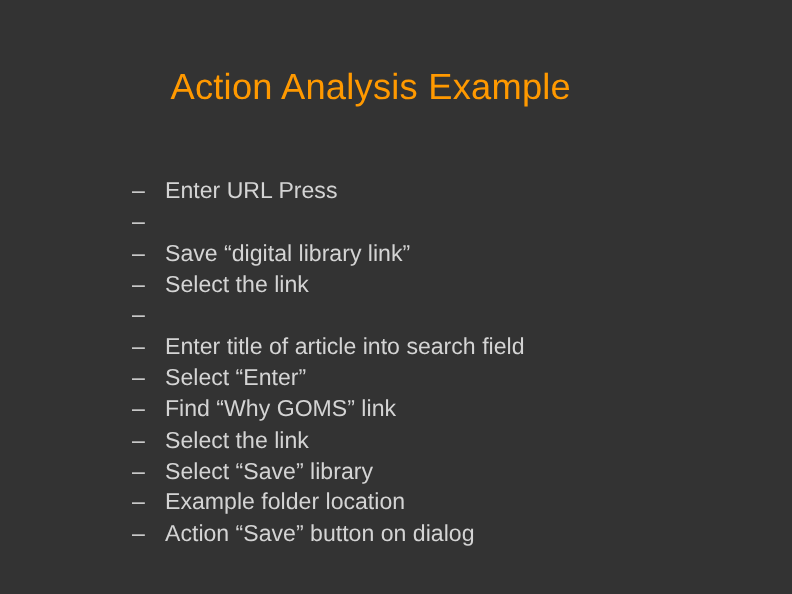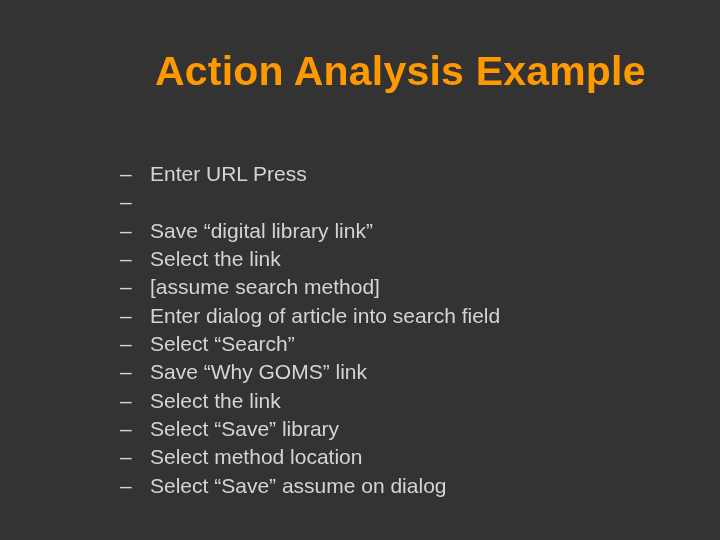--- a/index.html
+++ b/index.html
@@ -12,24 +12,24 @@
     overflow: hidden;
   }
   .slide {
     width: 720px;
     height: 540px;
     position: relative;
     box-sizing: border-box;
   }
   .title {
     color: #ff9900;
-    font-size: 41px;
-    font-weight: 700;
+    font-size: 33px;
+    font-weight: 400;
     position: absolute;
-    top: 48px;
+    top: 60px;
     left: 155px;
     letter-spacing: 0.2px;
   }
   .list {
     position: absolute;
     top: 160px;
     left: 120px;
     color: #d4d4d4;
     font-size: 21px;
     line-height: 1.35;
@@ -59,44 +59,43 @@
       <div class="list-row">
         <span class="dash">–</span>
         <span>Save “digital library link”</span>
       </div>
       <div class="list-row">
         <span class="dash">–</span>
         <span>Select the link</span>
       </div>
       <div class="list-row">
         <span class="dash">–</span>
-        <span>[assume search method]</span>
       </div>
       <div class="list-row">
         <span class="dash">–</span>
-        <span>Enter dialog of article into search field</span>
+        <span>Enter title of article into search field</span>
       </div>
       <div class="list-row">
         <span class="dash">–</span>
-        <span>Select “Search”</span>
+        <span>Select “Enter”</span>
       </div>
       <div class="list-row">
         <span class="dash">–</span>
-        <span>Save “Why GOMS” link</span>
+        <span>Find “Why GOMS” link</span>
       </div>
       <div class="list-row">
         <span class="dash">–</span>
         <span>Select the link</span>
       </div>
       <div class="list-row">
         <span class="dash">–</span>
         <span>Select “Save” library</span>
       </div>
       <div class="list-row">
         <span class="dash">–</span>
-        <span>Select method location</span>
+        <span>Example folder location</span>
       </div>
       <div class="list-row">
         <span class="dash">–</span>
-        <span>Select “Save” assume on dialog</span>
+        <span>Action “Save” button on dialog</span>
       </div>
     </div>
 </div>
 
 </body></html>

